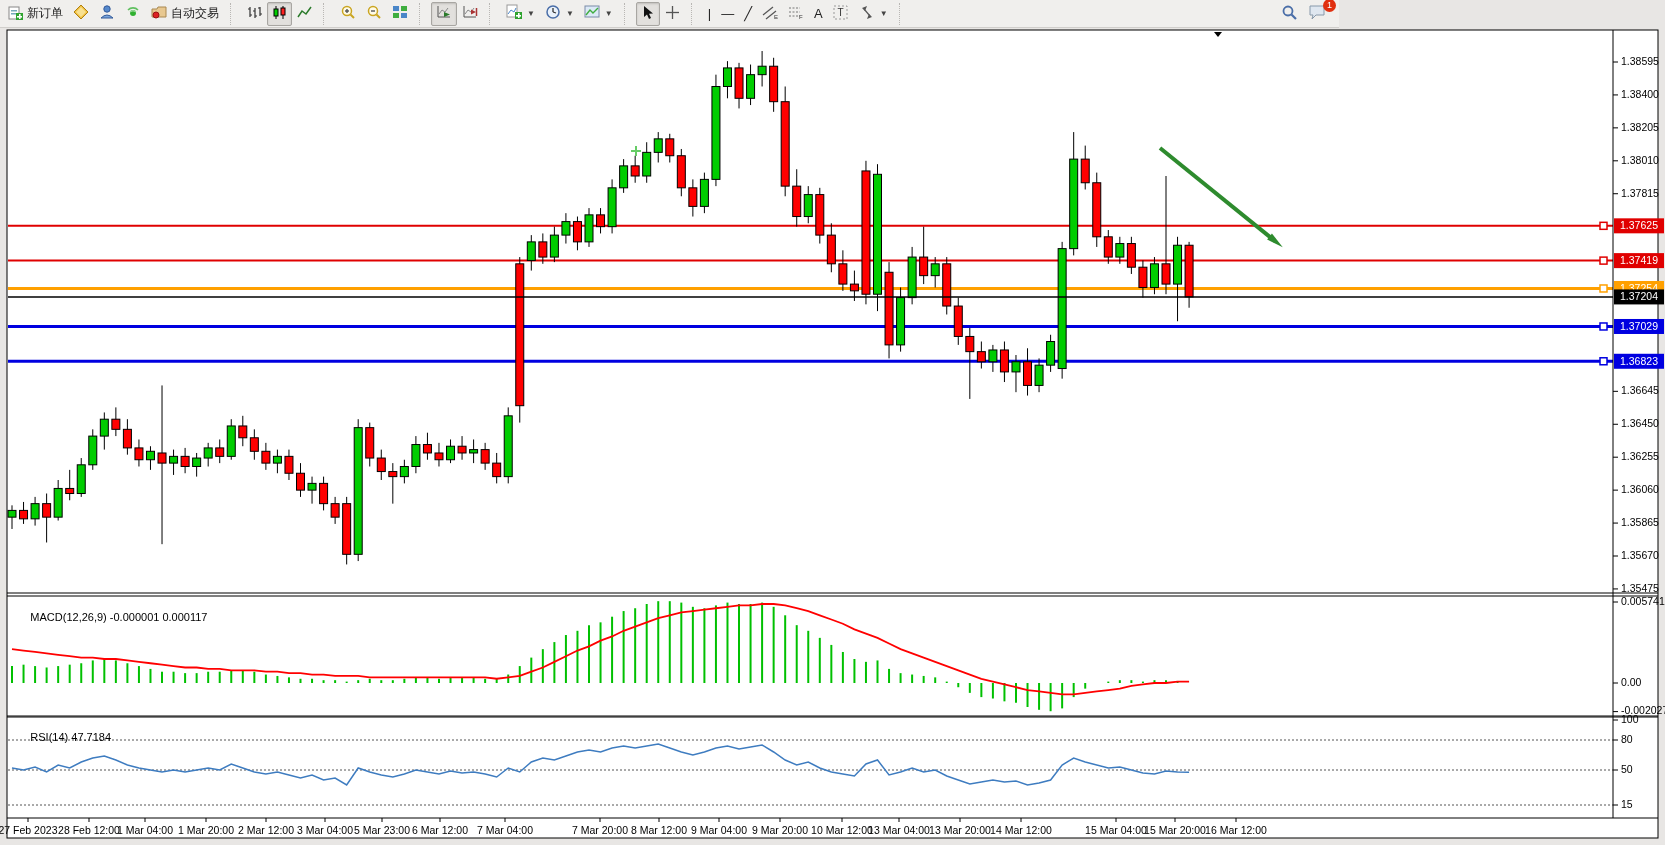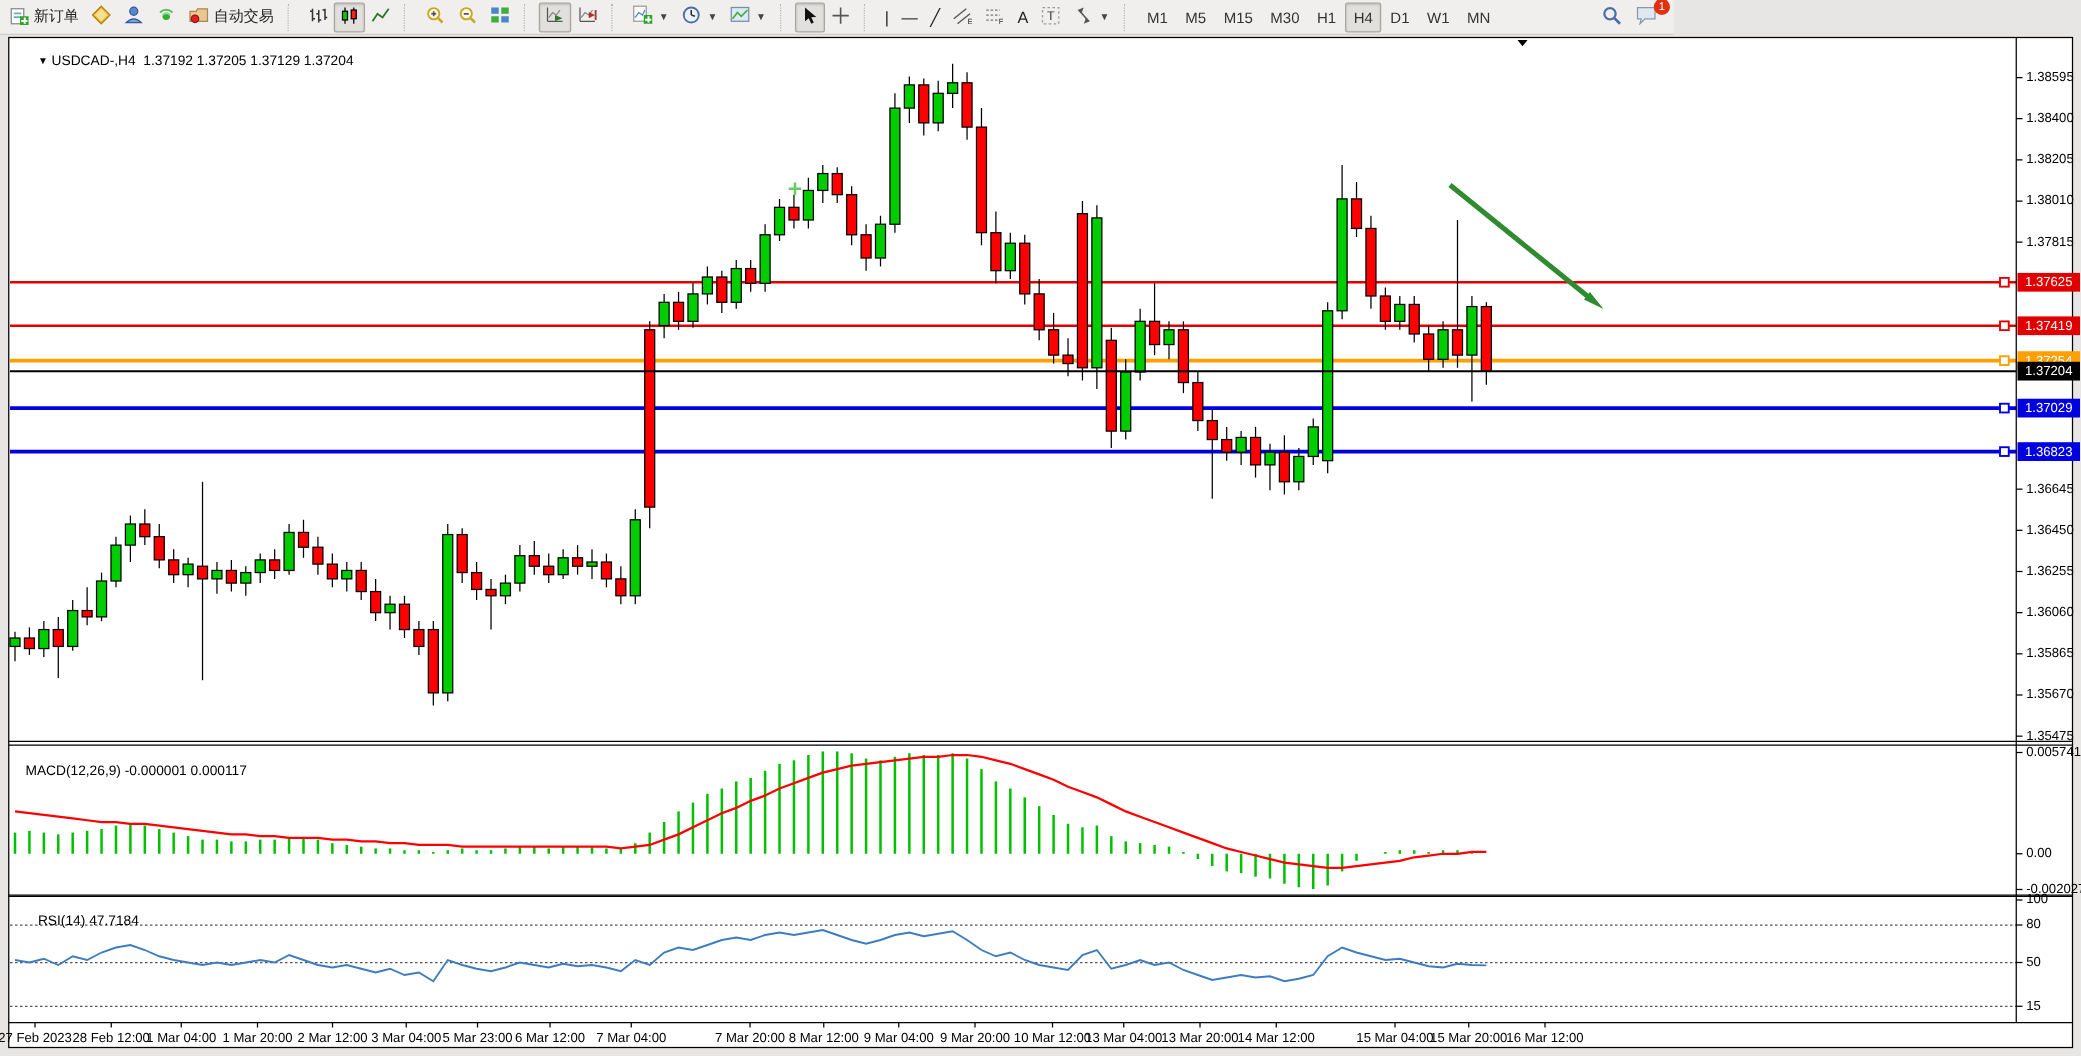--- a/index.html
+++ b/index.html
@@ -16,21 +16,21 @@
   .tb-btn .caret{font-size:8px;color:#444;margin-left:1px;}
   .tf-btn{padding:0 6px;font-size:12px;color:#333;}
   .tb-right{margin-left:auto;display:flex;align-items:center;padding-right:8px;}
   .badge{position:absolute;top:-4px;right:-6px;background:#e03010;color:#fff;border-radius:50%;
          width:13px;height:13px;font-size:9px;display:flex;align-items:center;justify-content:center;}
   .chat-wrap{position:relative;}
   
   .chart-area{position:absolute;left:0;top:27px;width:1665px;height:818px;}
   .overlay{position:absolute;font-size:11px;color:#000;white-space:pre;}
   #info-line{left:12px;top:4px;}
-  #macd-line{left:2px;top:572px;text-align:right;}
+  #macd-line{left:12px;top:572px;text-align:right;}
   #rsi-line{left:12px;top:692px;text-align:right;}
   .tri{font-size:8px;vertical-align:1px;margin-right:3px;}
   svg text{font-family:"Liberation Sans",sans-serif;}
 </style>
 </head>
 <body>
 
 <div class="app">
 
   <div class="toolbar">
@@ -277,31 +277,20 @@
               <polygon points="13,12 8,14 10,9" fill="#555"></polygon>
               <line x1="5" y1="4" x2="11" y2="11" stroke="#555" stroke-width="1.2"></line>
             </svg>
         </span>
           <span class="caret">▼</span>
       </div>
     </div>
 
     <div class="tb-sep"></div>
 
-    <div class="tb-group">
-      <div class="tb-btn tf-btn">M1</div>
-      <div class="tb-btn tf-btn">M5</div>
-      <div class="tb-btn tf-btn">M15</div>
-      <div class="tb-btn tf-btn">M30</div>
-      <div class="tb-btn tf-btn">H1</div>
-      <div class="tb-btn tf-btn pressed">H4</div>
-      <div class="tb-btn tf-btn">D1</div>
-      <div class="tb-btn tf-btn">W1</div>
-      <div class="tb-btn tf-btn">MN</div>
-    </div>
 
     <div class="tb-right">
       <div class="tb-btn">
         <span>
           <svg width="17" height="17">
               <circle cx="7" cy="7" r="4.5" fill="none" stroke="#4a6ea8" stroke-width="1.8"></circle>
               <line x1="10.5" y1="10.5" x2="15" y2="15" stroke="#4a6ea8" stroke-width="2.2"></line>
             </svg>
         </span>
       </div>
@@ -767,23 +756,20 @@
         </g>
         <g>
           <line x1="1160" y1="121" x2="1275" y2="214" stroke="#2E8B2E" stroke-width="4"></line>
           <polygon points="1282.775596873462,220.2880913846259 1267.129280141355,212.56760029784638 1271.9527546995416,206.60308874740042" fill="#2E8B2E"></polygon>
           <line x1="631" y1="124" x2="641" y2="124" stroke="#66CC66" stroke-width="2"></line>
           <line x1="636" y1="119" x2="636" y2="129" stroke="#66CC66" stroke-width="2"></line>
           <polygon points="1214,5 1222,5 1218,10" fill="#000"></polygon>
         </g>
       </svg>
 
-    <div class="overlay" id="info-line">
-      <span class="tri">▼</span><span>USDCAD-,H4</span>  <span>1.37192 1.37205 1.37129 1.37204</span>
-    </div>
     <div class="overlay" id="macd-line">
       <span>MACD(12,26,9)</span> <span>-0.000001 0.000117</span>
     </div>
     <div class="overlay" id="rsi-line">
       <span>RSI(14)</span> <span>47.7184</span>
     </div>
   </div>
 </div>
 
 </body></html>

